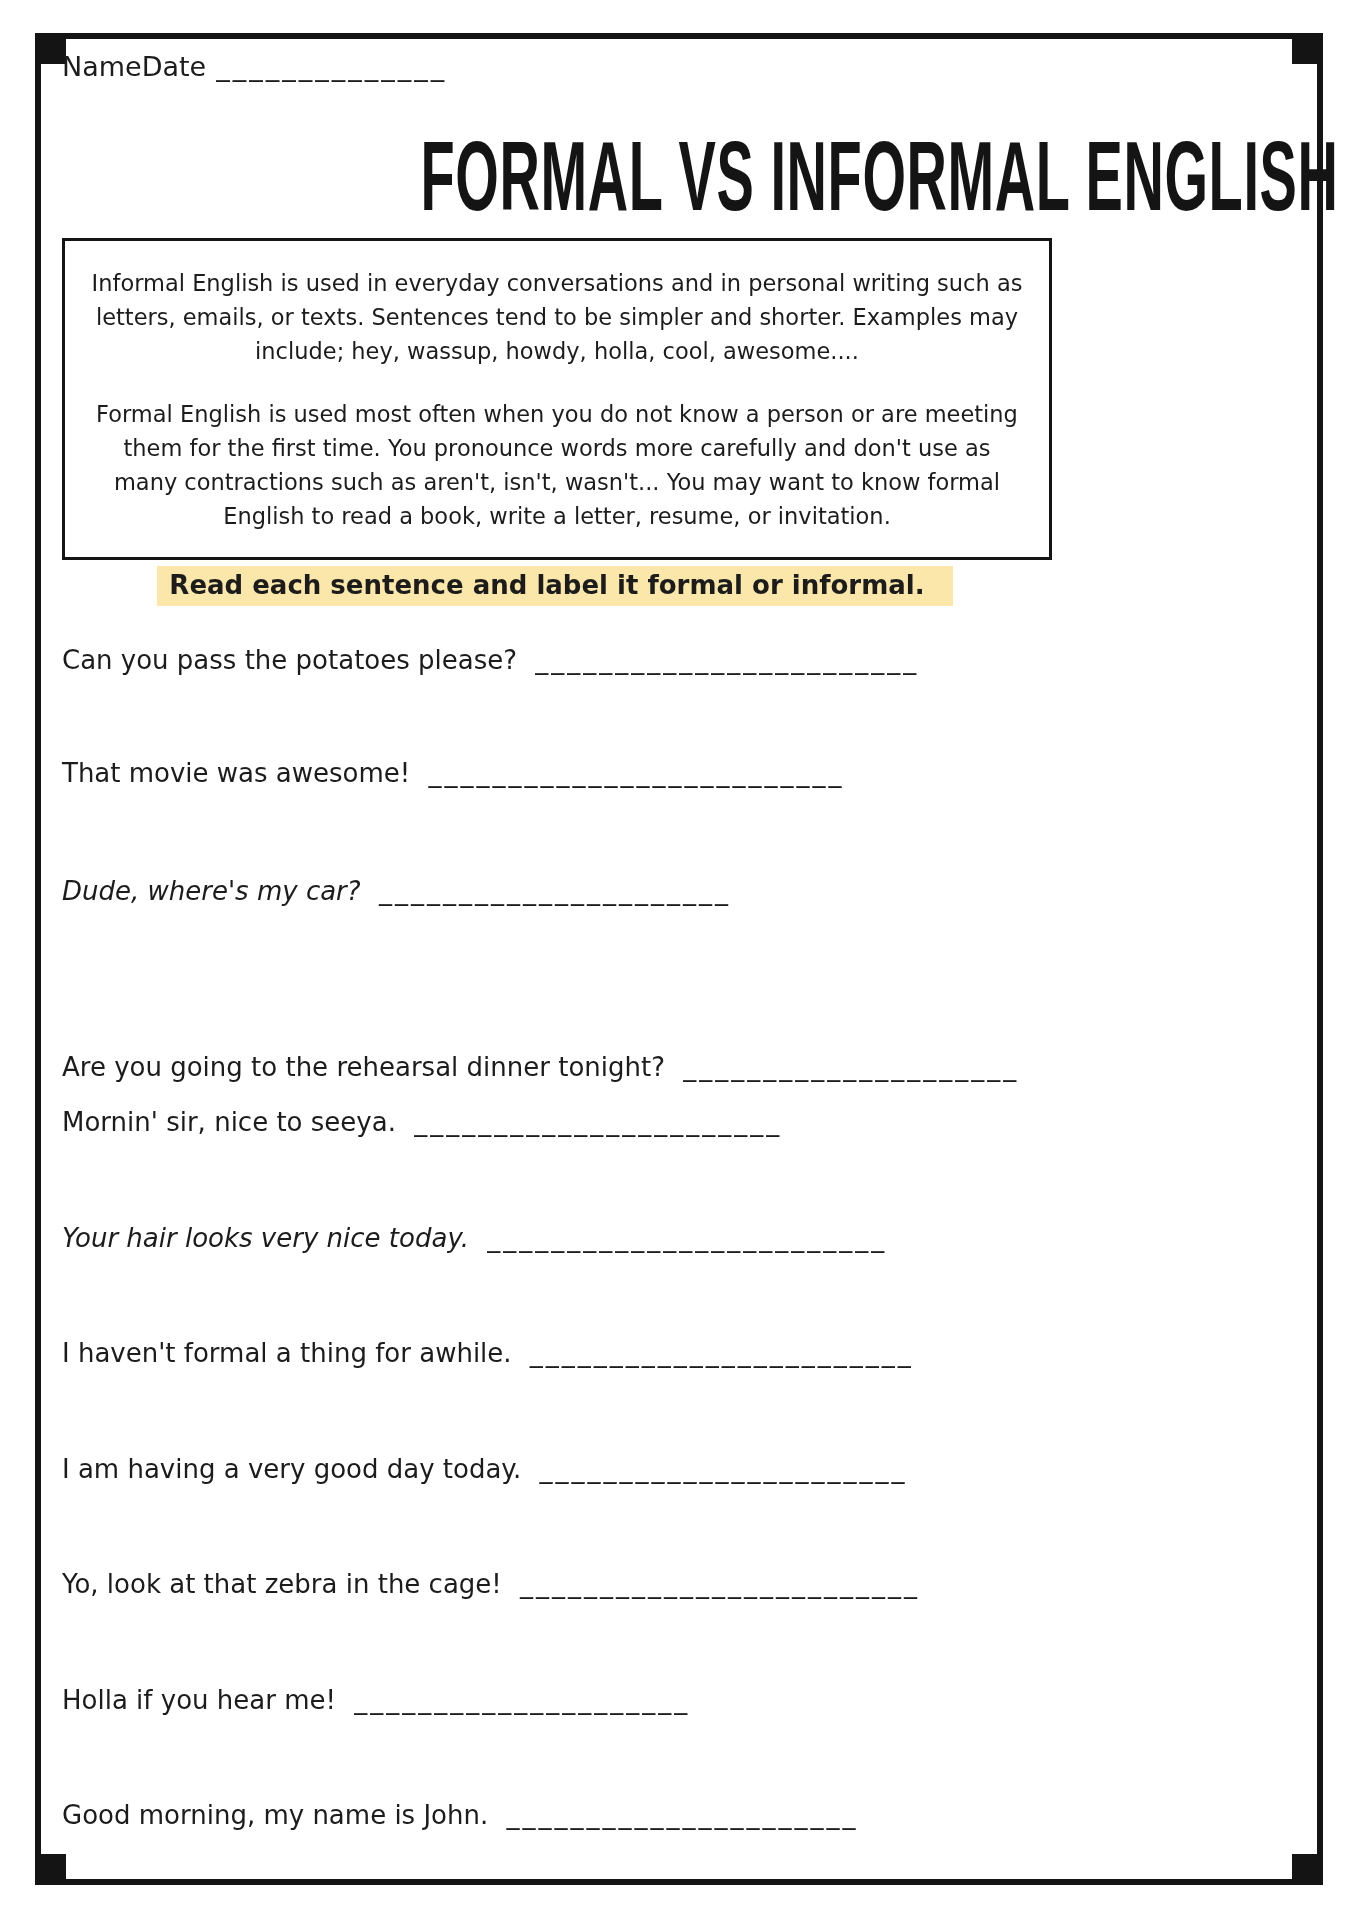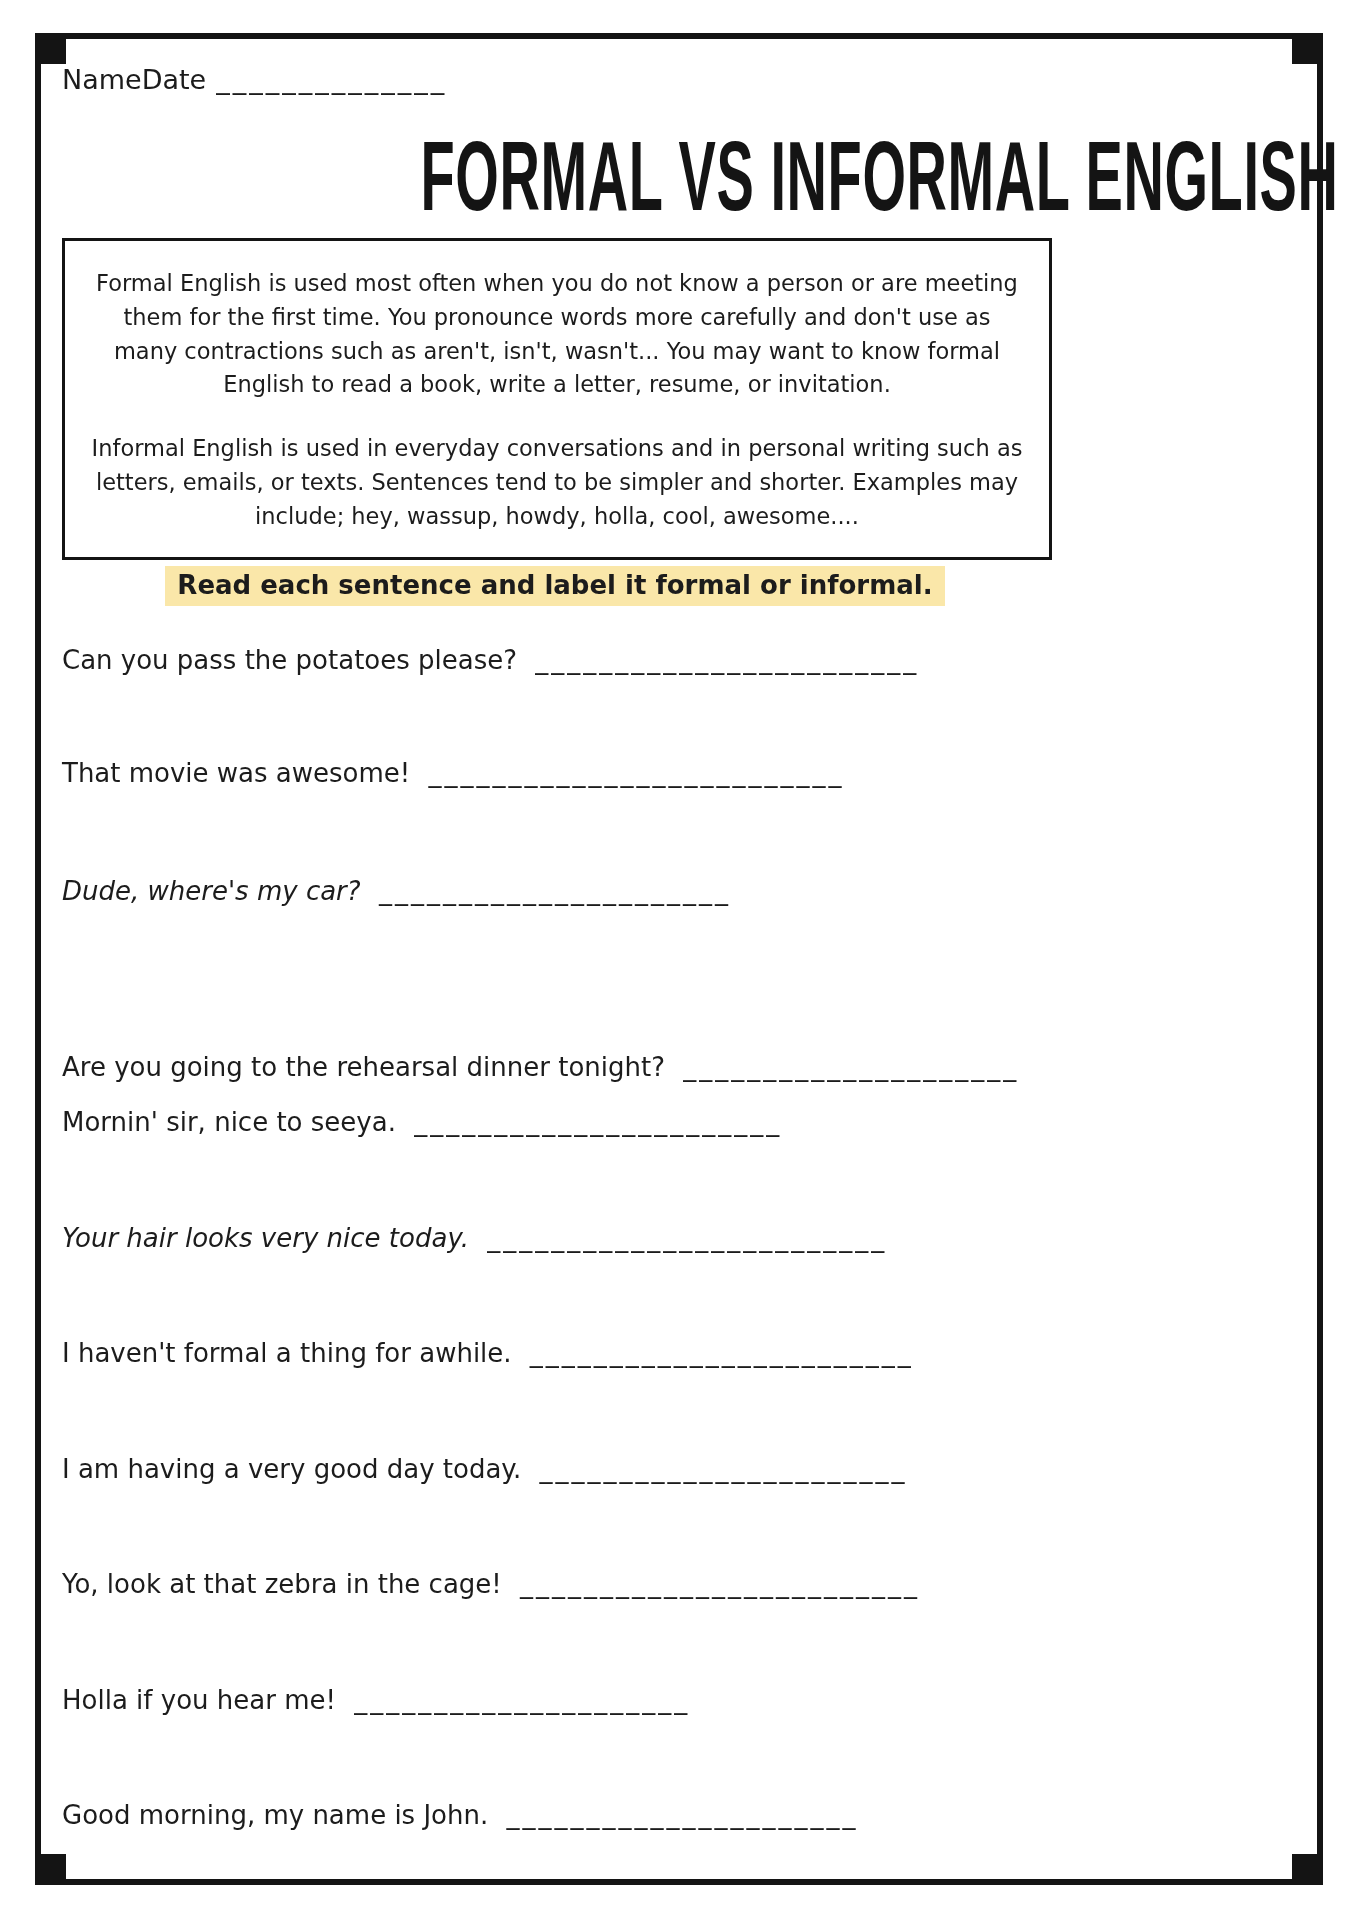--- a/index.html
+++ b/index.html
@@ -17,21 +17,21 @@
     border:6px solid #141414;box-sizing:border-box;
   }
   .sq{position:absolute;width:25px;height:25px;background:#141414;}
   .sq.tl{left:0;top:0;}
   .sq.tr{right:0;top:0;}
   .sq.bl{left:0;bottom:0;}
   .sq.br{right:0;bottom:0;}
 
   
   .header-row{
-    position:absolute;left:62px;top:64px;width:995px;
+    position:absolute;left:62px;top:51px;width:995px;
     font-size:27px;white-space:nowrap;
     display:flex;align-items:flex-start;
   }
   .hdr-label{flex:0 0 auto;}
   .blank{
     letter-spacing:3px;
     white-space:nowrap;
     font-weight:normal;
   }
   .name-blank{margin-left:10px;}
@@ -70,21 +70,21 @@
   .intro-box p + p{margin-top:30px;}
 
   
   .instruction-row{
     position:absolute;left:60px;top:566px;width:990px;
     text-align:center;
   }
   .highlight{
     display:inline-block;
     background:#FAE7A9;
-    padding:4px 12px 6px 12px;
+    padding:4px 28px 6px 12px;
     font-size:26px;
     font-weight:bold;
   }
 
   
   .sentence-row{
     position:absolute;left:62px;
     font-size:26px;
     white-space:nowrap;
   }
@@ -106,22 +106,22 @@
     <span class="hdr-label">Name</span>
     <span class="hdr-label date-label">Date</span>
     <span class="blank date-blank">______________</span>
   </div>
 
   <div class="title-wrap">
     <span class="title-text">FORMAL VS INFORMAL ENGLISH</span>
   </div>
 
   <div class="intro-box">
+    <p>Informal English is used in everyday conversations and in personal writing such as letters, emails, or texts. Sentences tend to be simpler and shorter. Examples may include; hey, wassup, howdy, holla, cool, awesome....</p>
     <p>Formal English is used most often when you do not know a person or are meeting them for the first time. You pronounce words more carefully and don't use as many contractions such as aren't, isn't, wasn't... You may want to know formal English to read a book, write a letter, resume, or invitation.</p>
-    <p>Informal English is used in everyday conversations and in personal writing such as letters, emails, or texts. Sentences tend to be simpler and shorter. Examples may include; hey, wassup, howdy, holla, cool, awesome....</p>
   </div>
 
   <div class="instruction-row">
     <span class="highlight">Read each sentence and label it formal or informal.</span>
   </div>
 
   <div id="sentence-list">
   <div class="sentence-row" style="top: 645px;">
     <span class="s-text">Can you pass the potatoes please?</span>
     <span class="blank s-blank">________________________</span>

